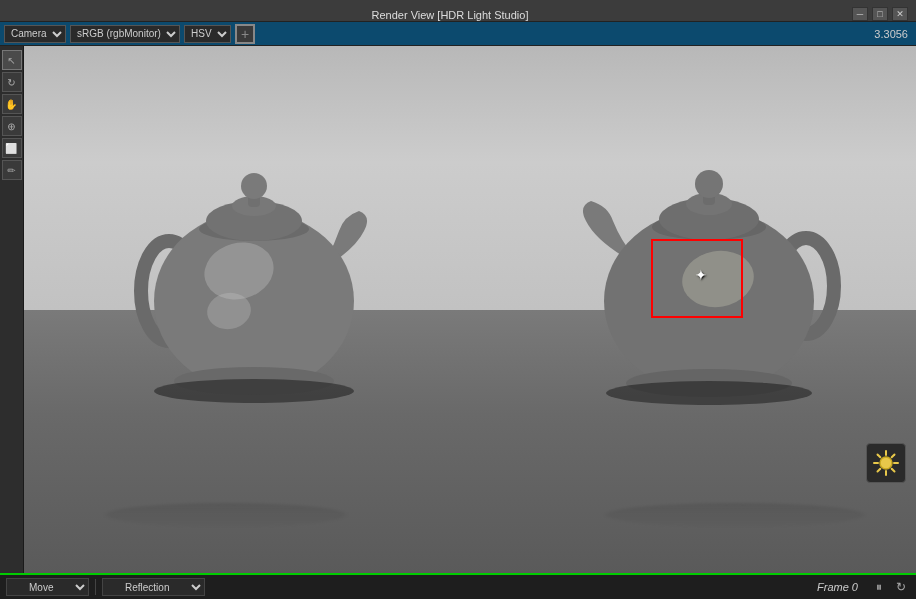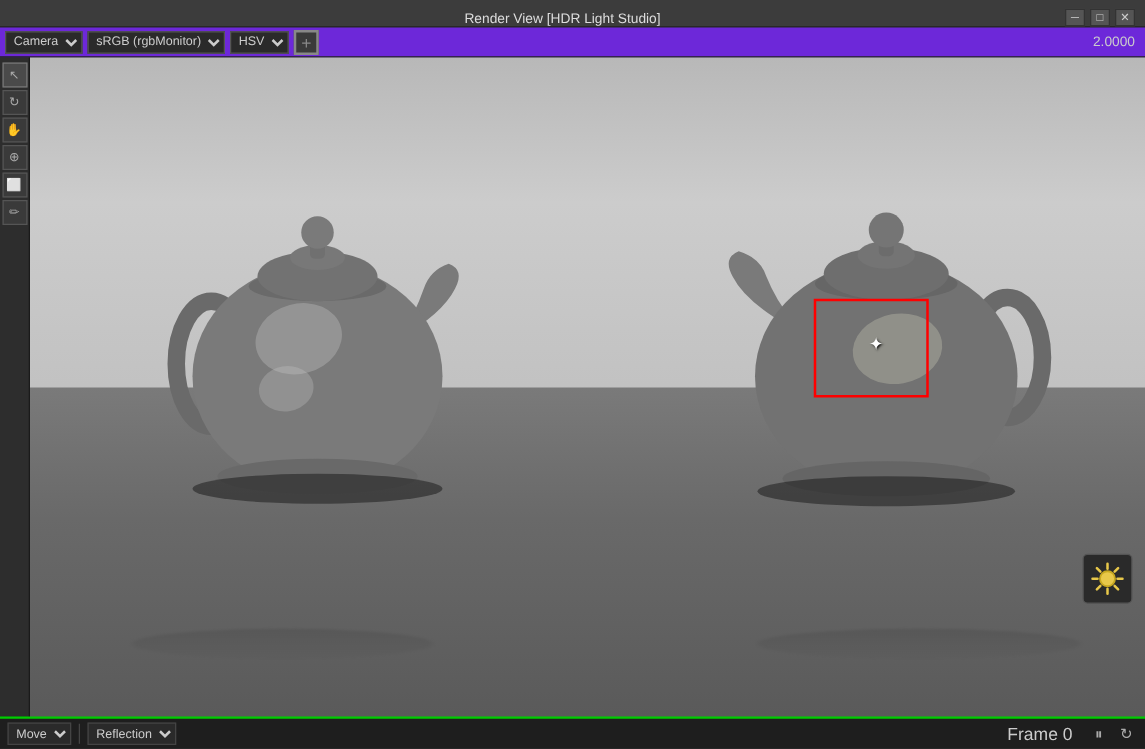--- a/index.html
+++ b/index.html
@@ -45,21 +45,21 @@
       align-items: center;
       justify-content: center;
       font-size: 9px;
       color: #ccc;
     }
 
     
     #toolbar-row {
       width: 100%;
       height: 24px;
-      background: #6d28d9;
+      background: #0c4a6e;
       display: flex;
       align-items: center;
       padding: 0 4px;
       gap: 4px;
       border-bottom: 1px solid #222;
     }
     .toolbar-select {
       height: 18px;
       background: #2a2a2a;
       border: 1px solid #555;
@@ -204,28 +204,29 @@
       align-items: center;
       padding: 0 6px;
       gap: 4px;
     }
     .status-select {
       height: 18px;
       background: #2a2a2a;
       border: 1px solid #444;
       color: #ccc;
       font-size: 10px;
-      padding: 0 2px;
+      padding: 0 18px;
       cursor: pointer;
     }
     #status-spacer { flex: 1; }
     #frame-label {
-      font-size: 14px;
+      font-size: 11px;
       color: #ccc;
       padding: 0 8px;
+      font-style: italic;
     }
     .status-icon-btn {
       width: 18px;
       height: 18px;
       display: flex;
       align-items: center;
       justify-content: center;
       cursor: pointer;
       color: #aaa;
       font-size: 12px;
@@ -255,21 +256,21 @@
     <option>Camera</option>
   </select>
   <select class="toolbar-select">
     <option>sRGB (rgbMonitor)</option>
   </select>
   <select class="toolbar-select">
     <option>HSV</option>
   </select>
   <div id="nav-box"></div>
   <div id="toolbar-spacer"></div>
-  <span id="zoom-value">2.0000</span>
+  <span id="zoom-value">3.3056</span>
 </div>
 
 <div id="main-area">
 
   <div id="left-toolbar">
     <div class="tool-btn active">↖</div>
     <div class="tool-btn">↻</div>
     <div class="tool-btn">✋</div>
     <div class="tool-btn">⊕</div>
     <div class="tool-btn">⬜</div>

